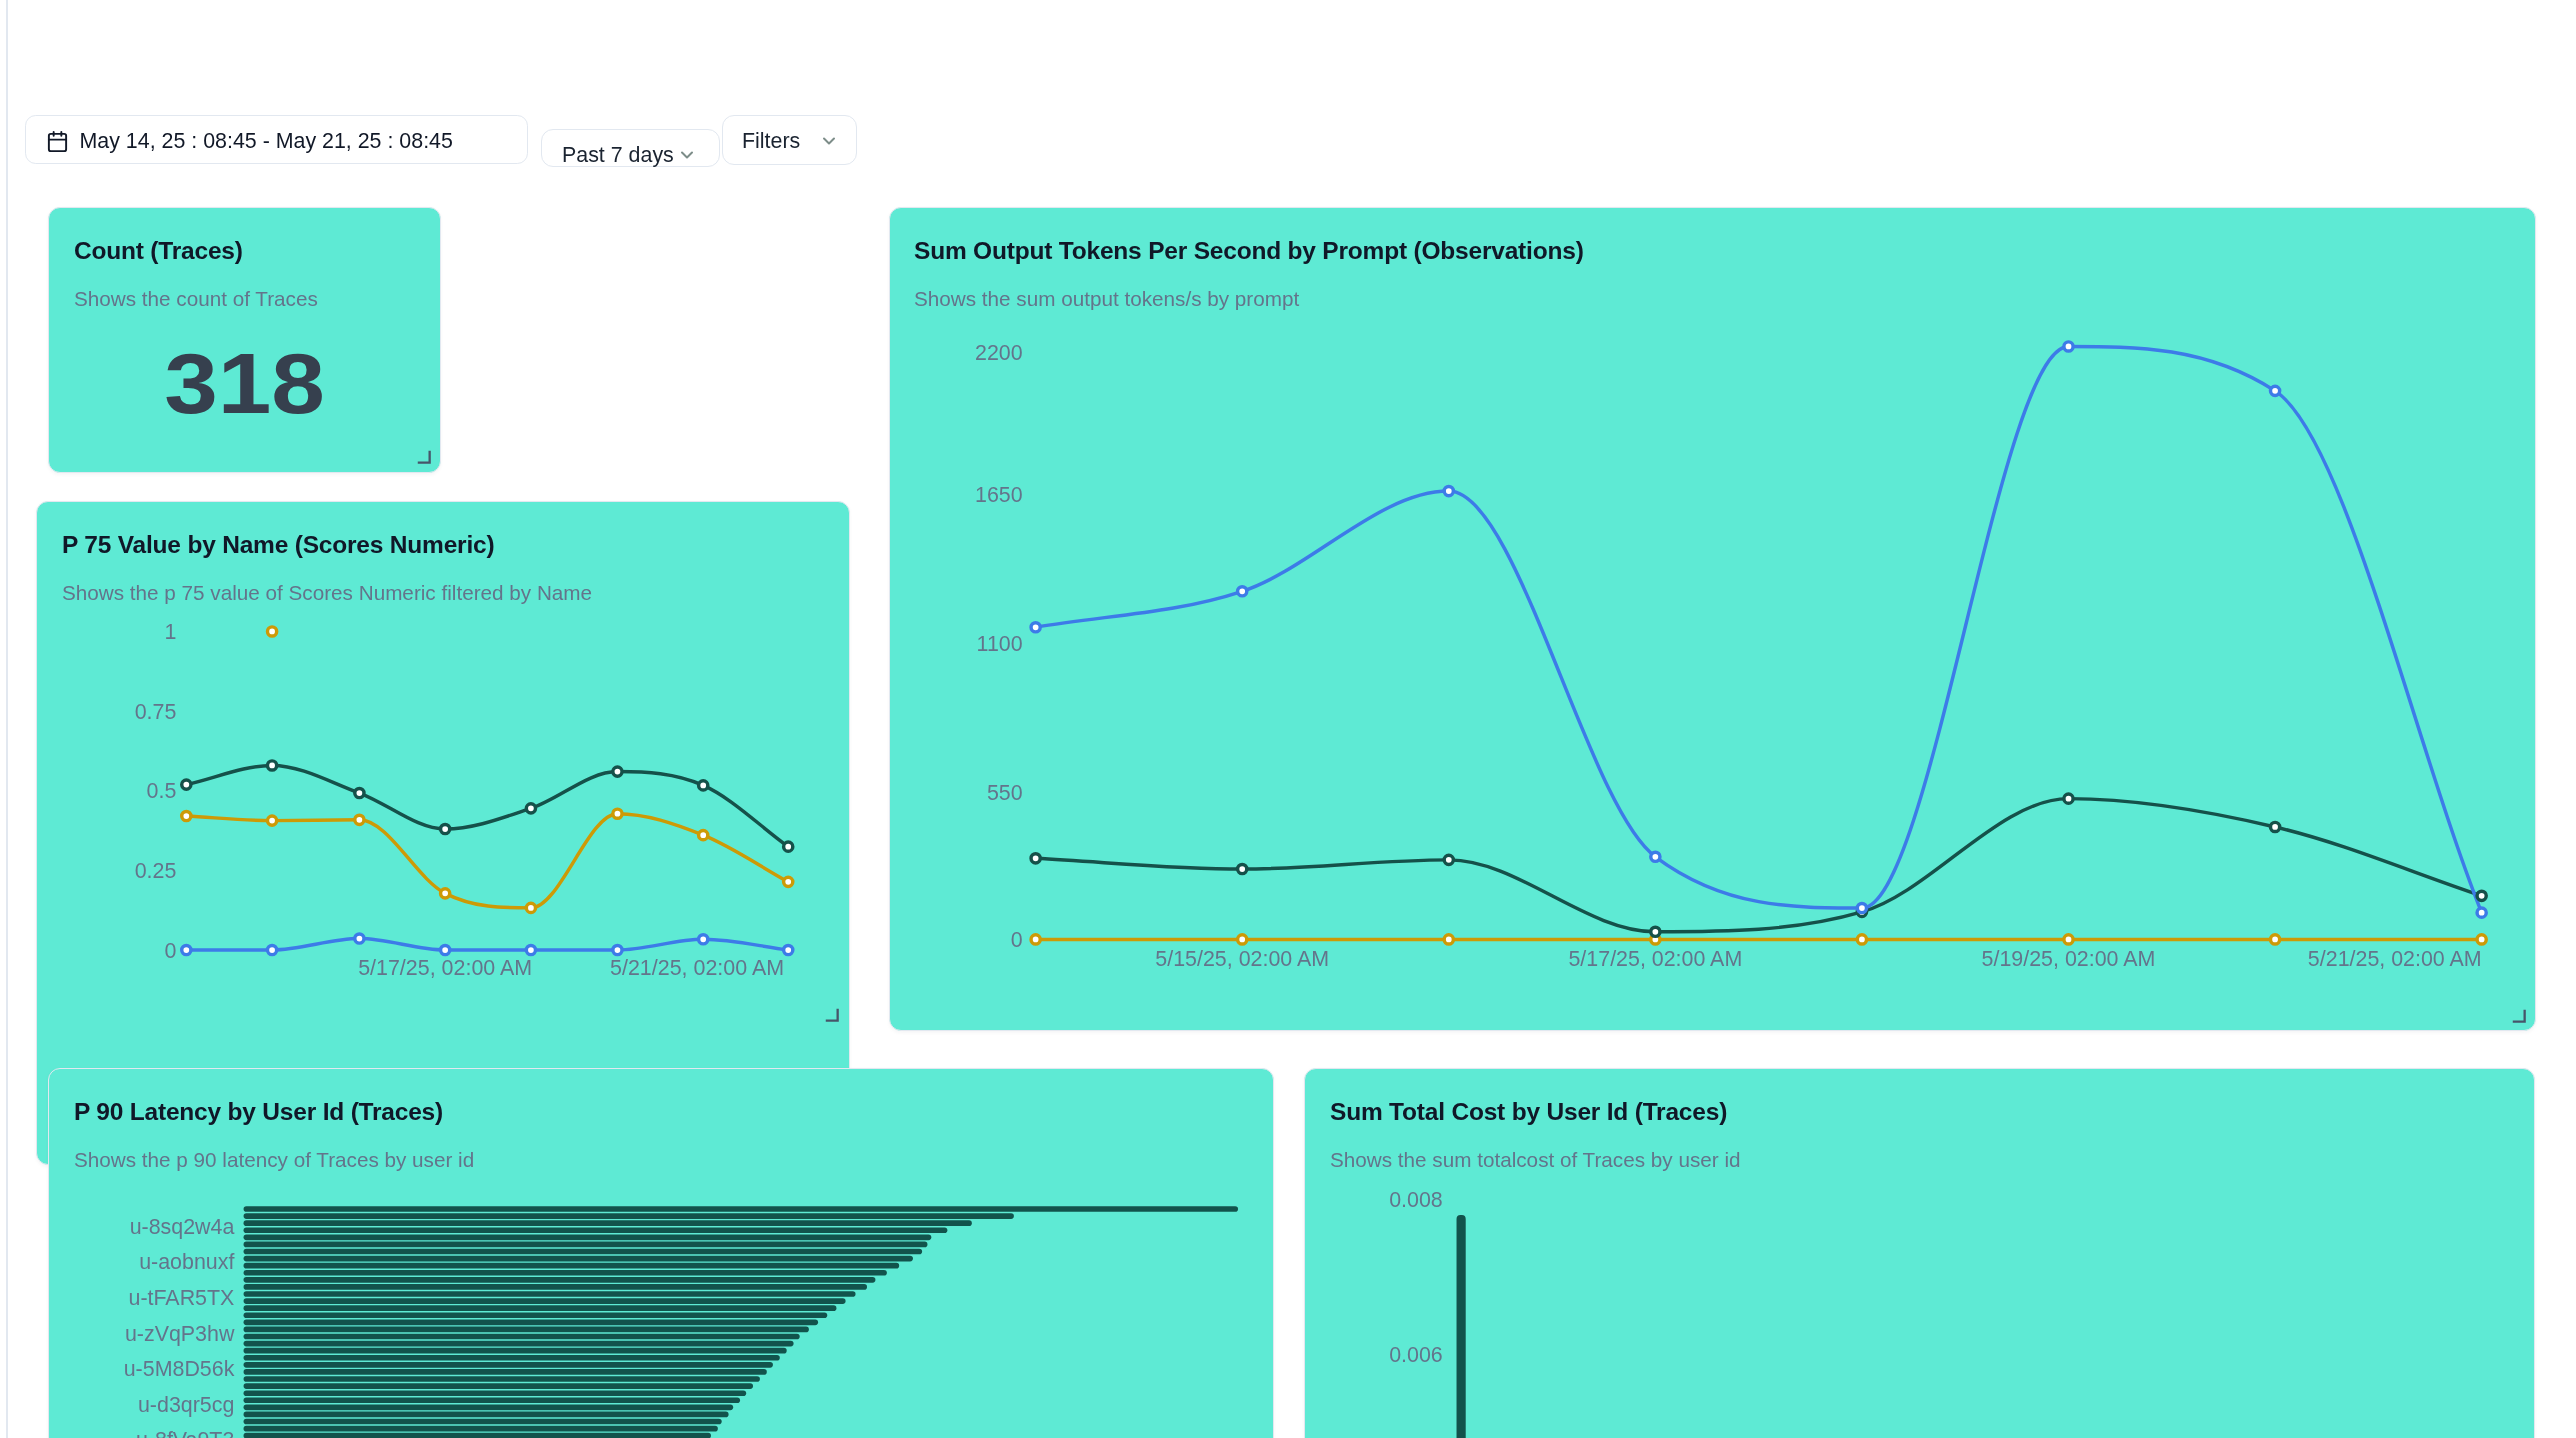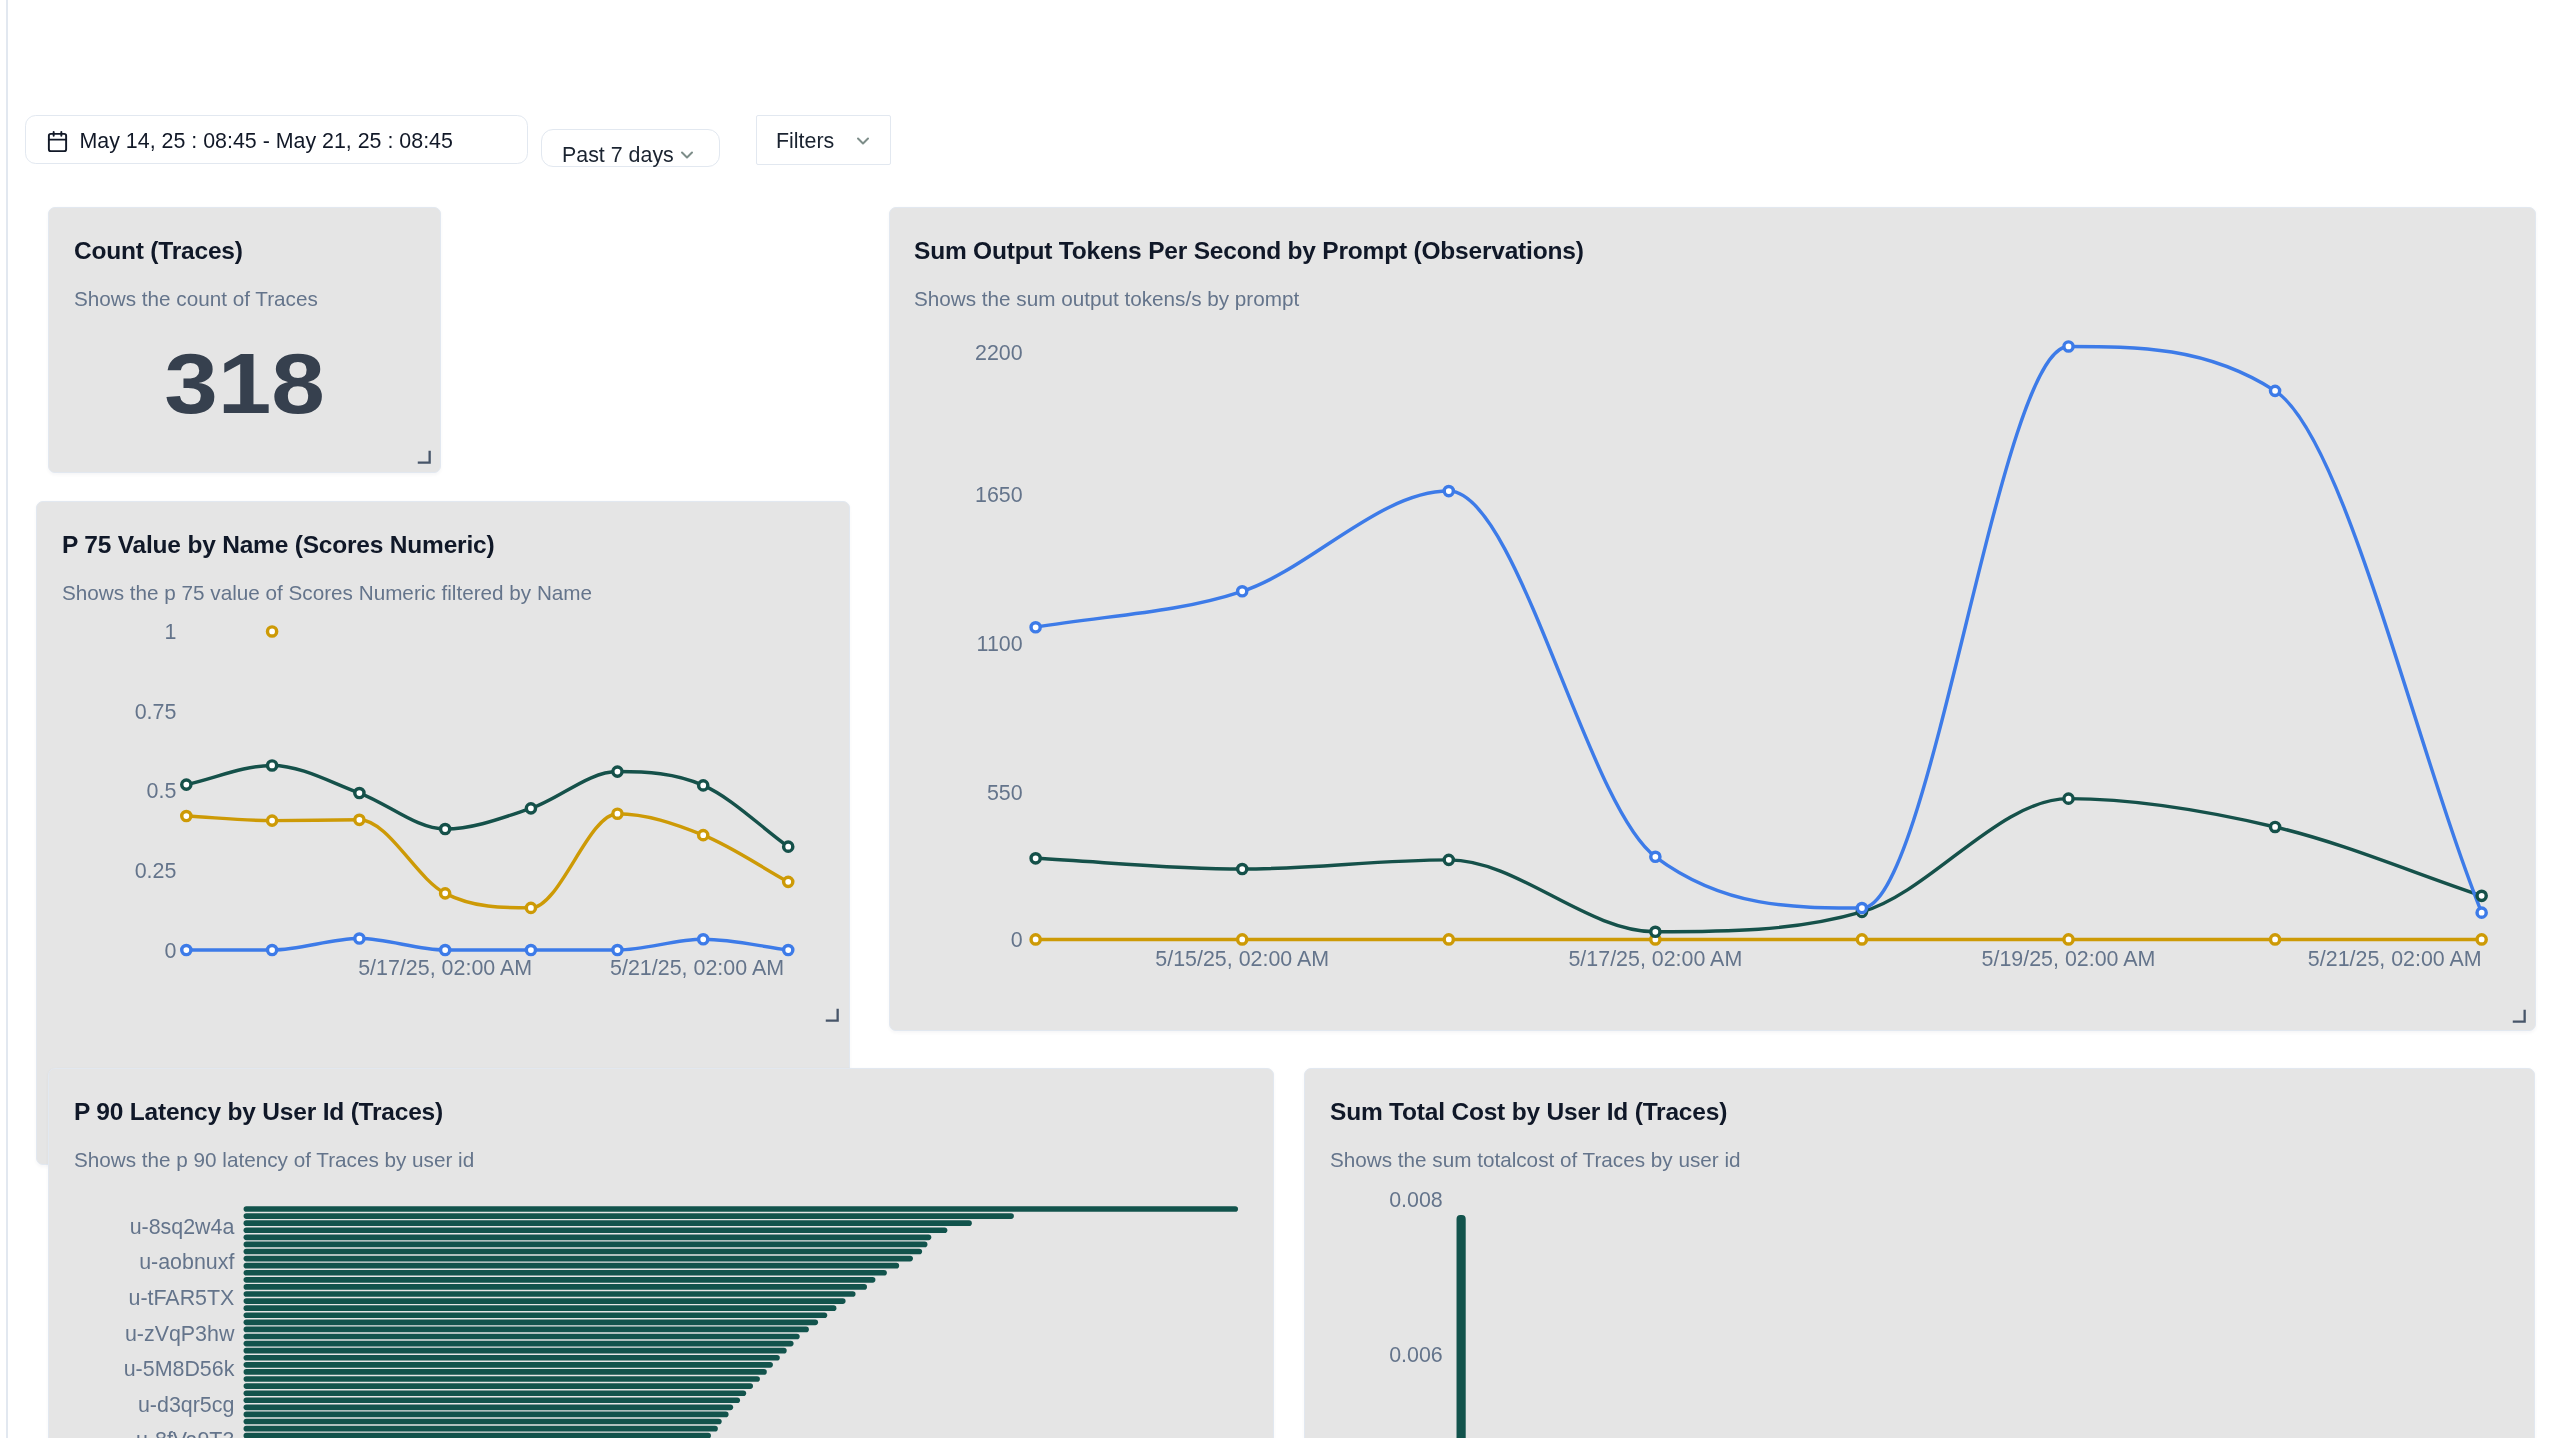--- a/index.html
+++ b/index.html
@@ -1,18 +1,18 @@
 <!DOCTYPE html>
 <html style="font-size:12.2px"><head><meta charset="utf-8">
 <style>
 * { margin:0; padding:0; box-sizing:border-box; }
 html,body { width:2576px; height:1439px; overflow:hidden; background:#fff;
   font-family:"Liberation Sans", sans-serif; -webkit-font-smoothing:antialiased; }
 .abs { position:absolute; }
-.card { position:absolute; background:#e5e5e5; border:1.5px solid #e2e8f0; border-radius:7px;
+.card { position:absolute; background:#5eead4; border:1.5px solid #e2e8f0; border-radius:12px;
   box-shadow:0 1.5px 3.8px rgba(15,23,42,0.04); }
 .ctitle { position:absolute; left:25px; top:29px; font-size:24.5px; font-weight:700;
   color:#101828; letter-spacing:-0.2px; white-space:nowrap; }
 .csub { position:absolute; left:25px; top:79px; font-size:20.7px; color:#64748b; white-space:nowrap; }
 .bignum { position:absolute; left:0; right:0; top:126px; text-align:center;
   font-size:86px; font-weight:700; color:#36404e; transform:scaleX(1.12); }
 .btn { position:absolute; background:#fff; border:1.5px solid #e2e8f0; border-radius:10.7px;text-align:right; }
 </style></head>
 <body>
 <div class="abs" style="left:0;top:0;width:2576px;height:1439px;overflow:hidden">
@@ -28,21 +28,21 @@
         <path d="M3 10h18"></path>
       </svg>
     <div class="abs" style="left:54px;top:13px;font-size:21.4px;color:#111827;white-space:nowrap">May 14, 25 : 08:45 - May 21, 25 : 08:45</div>
   </div>
   <div class="btn" style="left:541px;top:129px;width:179px;height:38px;border-radius:12px">
     <div class="abs" style="left:20px;top:13px;font-size:21.4px;font-weight:500;color:#1a2330">Past 7 days</div>
     <svg width="20" height="20" viewBox="0 0 24 24" fill="none" stroke="#7d8d89" stroke-width="2.4" stroke-linecap="round" stroke-linejoin="round" style="position:absolute;left:135px;top:15.3px">
         <path d="m6 9 6 6 6-6"></path>
       </svg>
   </div>
-  <div class="btn" style="left:756px;top:115px;width:135px;height:50px;border-radius:2px">
+  <div class="btn" style="left:722px;top:115px;width:135px;height:50px;border-radius:12px">
     <div class="abs" style="left:19px;top:13px;font-size:21.4px;font-weight:500;color:#1a2330">Filters</div>
     <svg width="20" height="20" viewBox="0 0 24 24" fill="none" stroke="#7d8d89" stroke-width="2.4" stroke-linecap="round" stroke-linejoin="round" style="position:absolute;left:96px;top:15.3px">
         <path d="m6 9 6 6 6-6"></path>
       </svg>
   </div>
 
   <div class="card" style="left:48px;top:207px;width:393px;height:266px">
     <div class="ctitle">Count (Traces)</div>
     <div class="csub">Shows the count of Traces</div>
     <div class="bignum">318</div>

